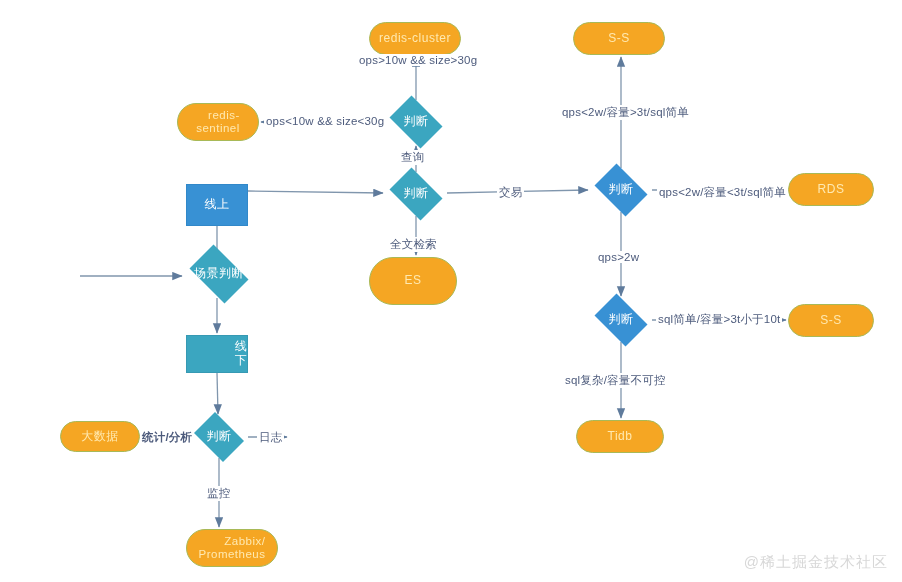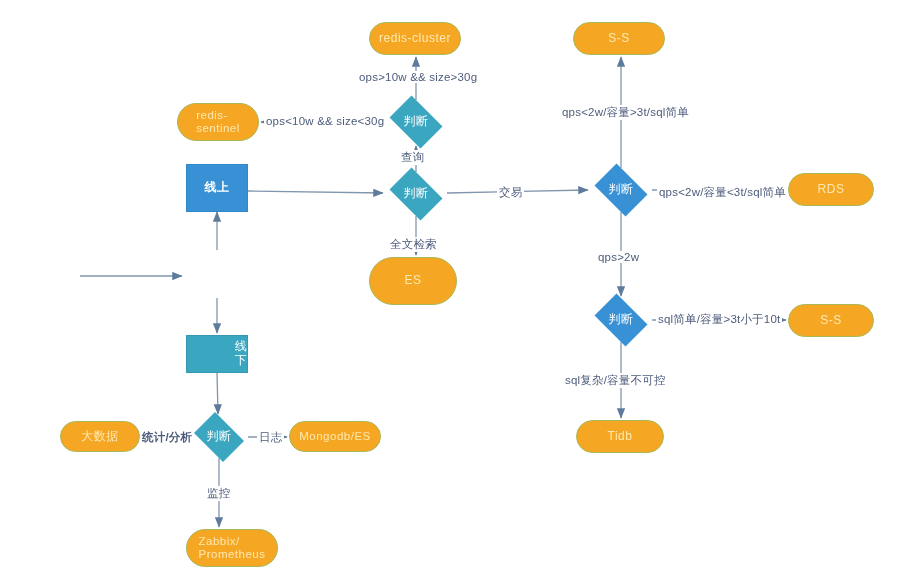--- a/index.html
+++ b/index.html
@@ -10,21 +10,21 @@
     overflow:hidden;
     position:relative;
   }
   #canvas{position:absolute;left:0;top:0;width:902px;height:582px;}
   svg.edges{position:absolute;left:0;top:0;width:902px;height:582px;}
 
   .node{
     position:absolute;
     box-sizing:border-box;
     display:flex;align-items:center;justify-content:center;
-    text-align:left;
+    text-align:right;
     color:#ffffff;
     font-size:12px;
     line-height:1.15;
     letter-spacing:.5px;
     white-space:pre-line;
     user-select:none;
   }
   .rect-blue{background:#3891d4;border:1px solid #3188c9;}
   .rect-teal{background:#3ba6c0;border:1px solid #3699b3;padding-left:48px;}
   .diamond{background:transparent;border:none;}
@@ -103,22 +103,26 @@
 
       <path d="M190,437 L143,437"></path>
 
       <path d="M248,437 L287,437"></path>
 
       <path d="M219,458 L219,527"></path>
     </g>
   </svg>
 
 
+  <div class="node diamond" style="left:184px;top:250px;width:70px;height:48px;">
+    <span class="dshape" style="background:#3ba6c0;"></span>
+    <span class="dlabel">场景判断</span>
+  </div>
 
-  <div class="node rect-blue" style="left:186px;top:164px;width:62px;height:48px;font-weight:bold;">线上</div>
+  <div class="node rect-blue" style="left:186px;top:184px;width:62px;height:42px;">线上</div>
 
   <div class="node rect-teal" style="left:186px;top:335px;width:62px;height:38px;">线下</div>
 
   <div class="node diamond" style="left:385px;top:172px;width:62px;height:44px;">
     <span class="dshape" style="background:#3ba6c0;"></span>
     <span class="dlabel">判断</span>
   </div>
 
   <div class="node diamond" style="left:385px;top:100px;width:62px;height:44px;">
     <span class="dshape" style="background:#3ba6c0;"></span>
@@ -150,28 +154,27 @@
 
   <div class="node pill" style="left:576px;top:420px;width:88px;height:33px;">Tidb</div>
 
   <div class="node diamond" style="left:190px;top:416px;width:58px;height:42px;">
     <span class="dshape" style="background:#3ba6c0;"></span>
     <span class="dlabel">判断</span>
   </div>
 
   <div class="node pill" style="left:60px;top:421px;width:80px;height:31px;">大数据</div>
 
-  <div class="node pill" style="left:289px;top:421px;width:92px;height:31px;font-size:11.5px;">Mongodb/ES</div>
 
   <div class="node pill" style="left:186px;top:529px;width:92px;height:38px;font-size:11.5px;">Zabbix/
 Prometheus</div>
 
   <div class="edge-label" style="left:399px;top:150px;">查询</div>
 
-  <div class="edge-label" style="left:357px;top:71px;">ops&gt;10w &amp;&amp; size&gt;30g</div>
+  <div class="edge-label" style="left:357px;top:54px;">ops&gt;10w &amp;&amp; size&gt;30g</div>
 
   <div class="edge-label" style="left:264px;top:115px;">ops&lt;10w &amp;&amp; size&lt;30g</div>
 
   <div class="edge-label" style="left:388px;top:221px;margin-top:16px;">全文检索</div>
 
   <div class="edge-label" style="left:497px;top:185px;">交易</div>
 
   <div class="edge-label" style="left:560px;top:105px;">qps&lt;2w/容量&gt;3t/sql简单</div>
 
   <div class="edge-label" style="left:657px;top:185px;">qps&lt;2w/容量&lt;3t/sql简单</div>
@@ -181,14 +184,15 @@
   <div class="edge-label" style="left:656px;top:312px;">sql简单/容量&gt;3t小于10t</div>
 
   <div class="edge-label" style="left:563px;top:373px;">sql复杂/容量不可控</div>
 
   <div class="edge-label" style="left:140px;top:430px;font-weight:bold;">统计/分析</div>
 
   <div class="edge-label" style="left:257px;top:430px;">日志</div>
 
   <div class="edge-label" style="left:205px;top:486px;">监控</div>
 
+  <div class="watermark">@稀土掘金技术社区</div>
 
 </div>
 
 </body></html>

